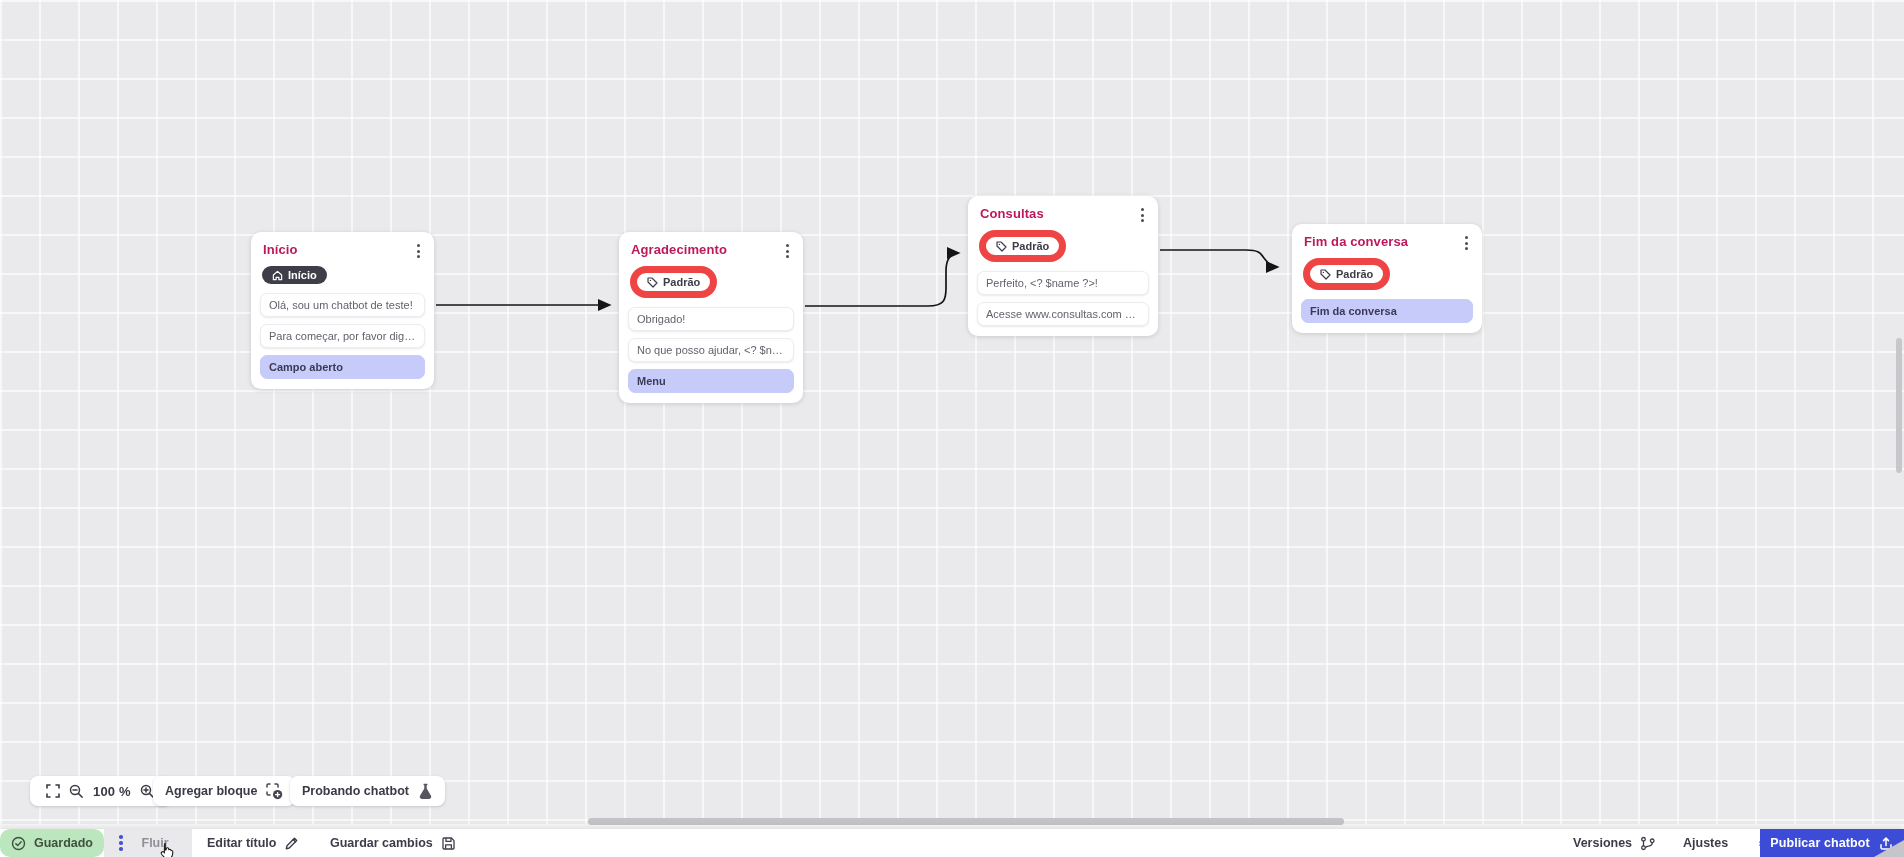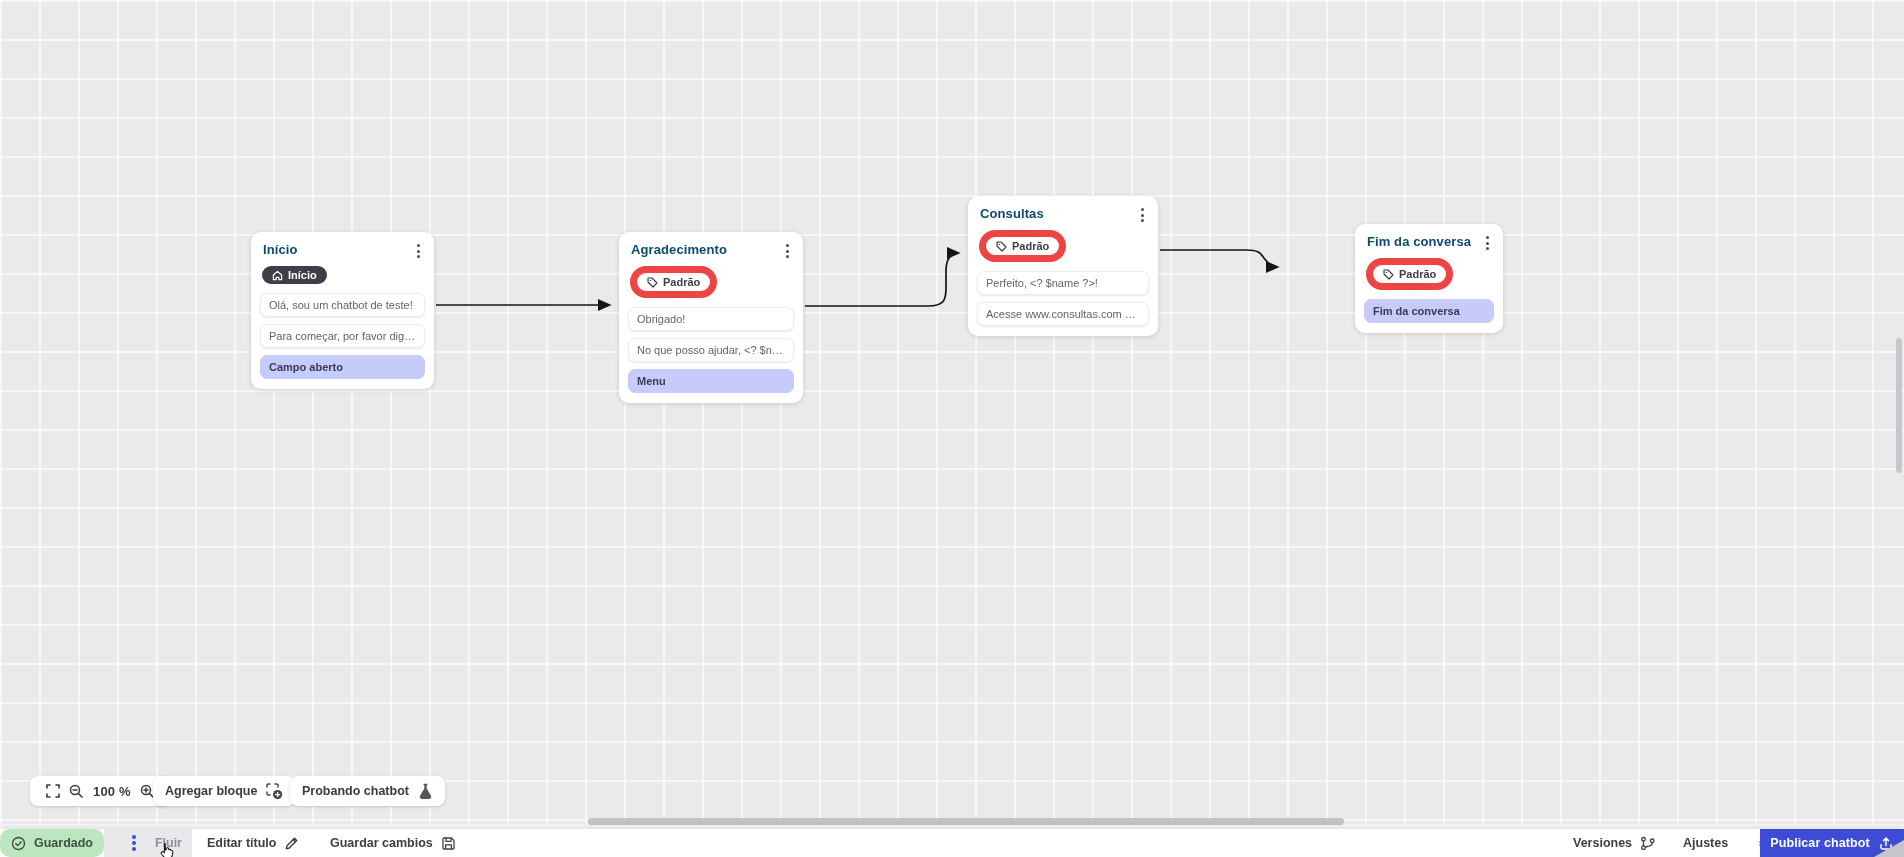--- a/index.html
+++ b/index.html
@@ -19,21 +19,21 @@
   }
   
   .wires{position:absolute;inset:0;z-index:1;pointer-events:none;}
   
   .node{
     position:absolute;z-index:2;background:#fff;border-radius:10px;
     box-shadow:0 1px 5px rgba(0,0,0,.14);
     padding:8px 9px 10px 9px;box-sizing:border-box;cursor:grab;
   }
   .node-header{display:flex;justify-content:space-between;align-items:flex-start;}
-  .node-title{font-size:13px;font-weight:700;color:#0c4a6e;padding:2px 2px 0 3px;letter-spacing:.1px;}
+  .node-title{font-size:13px;font-weight:700;color:#be185d;padding:2px 2px 0 3px;letter-spacing:.1px;}
   .kebab{display:flex;flex-direction:column;gap:2.5px;padding:4px 5px;cursor:pointer;}
   .kebab i{width:3px;height:3px;border-radius:50%;background:#4a4a55;display:block;}
   .badge{display:inline-flex;align-items:center;gap:5px;border-radius:999px;
     font-size:11px;font-weight:600;padding:3px 10px;margin:4px 0 2px 2px;}
   .badge.dark{background:#3e3e48;color:#fff;}
   .badge.outline{background:#fff;color:#3d3d49;border:7px solid #ef4444;}
   .msg{
     margin-top:7px;background:#fff;border:1px solid #ededf0;border-radius:7px;
     box-shadow:0 1px 2px rgba(0,0,0,.09);
     font-size:11px;color:#62626e;padding:5px 8px;
@@ -55,21 +55,21 @@
   .btn-test{left:290px;}
   
   .hscroll{position:absolute;z-index:3;left:588px;top:818px;width:756px;height:7px;border-radius:4px;background:#c3c3c7;cursor:pointer;}
   .hscroll-track{position:absolute;z-index:2;left:0;top:824px;width:100%;height:5px;background:#f7f7f8;}
   .vscroll{position:absolute;z-index:3;left:1896px;top:338px;width:6px;height:135px;border-radius:3px;background:#c7c7cb;cursor:pointer;}
   
   .bar{
     position:absolute;z-index:5;left:0;top:829px;width:1904px;height:28px;background:#fff;
     box-shadow:0 -2px 6px rgba(0,0,0,.10);font-size:12.5px;font-weight:700;color:#3d3d49;
   }
-  .bar-item{position:absolute;top:0;height:28px;display:flex;align-items:center;gap:8px;cursor:pointer;justify-content:flex-end;}
+  .bar-item{position:absolute;top:0;height:28px;display:flex;align-items:center;gap:8px;cursor:pointer;}
   .saved-chip{left:0;width:104px;justify-content:center;background:#bce6bd;color:#3d513f;border-radius:10px;cursor:default;}
   .flow-tab{left:104px;width:88px;background:#e9e9eb;padding:0 10px;box-sizing:border-box;gap:14px;}
   .flow-tab .kebab i{background:#4553d8;width:3.5px;height:3.5px;}
   .flow-tab .tab-label{color:#8f8f99;}
   .edit-title{left:207px;}
   .save-changes{left:330px;}
   .versions{left:1573px;}
   .settings{left:1683px;gap:30px;}
   .gear{font-size:15px;line-height:1;color:#3d3d49;}
   .publish{
@@ -152,21 +152,21 @@
     <svg width="11" height="11" viewBox="0 0 11 11" fill="none" stroke="#3d3d49" stroke-width="1.2" stroke-linejoin="round">
         <path d="M1 1h4l5 5-4 4-5-5z"></path>
         <circle cx="3.4" cy="3.4" r="0.7" fill="#3d3d49" stroke="none"></circle>
       </svg>
     <span>Padrão</span>
   </span>
   <div class="msg">Perfeito, &lt;? $name ?&gt;!</div>
   <div class="msg">Acesse www.consultas.com par...</div>
 </div>
 
-<div class="node" style="left:1355px;top:224px;width:148px;">
+<div class="node" style="left:1292px;top:224px;width:190px;">
   <div class="node-header">
     <span class="node-title">Fim da conversa</span>
     <span class="kebab">
         <i></i>
         <i></i>
         <i></i>
       </span>
   </div>
   <span class="badge outline">
     <svg width="11" height="11" viewBox="0 0 11 11" fill="none" stroke="#3d3d49" stroke-width="1.2" stroke-linejoin="round">

